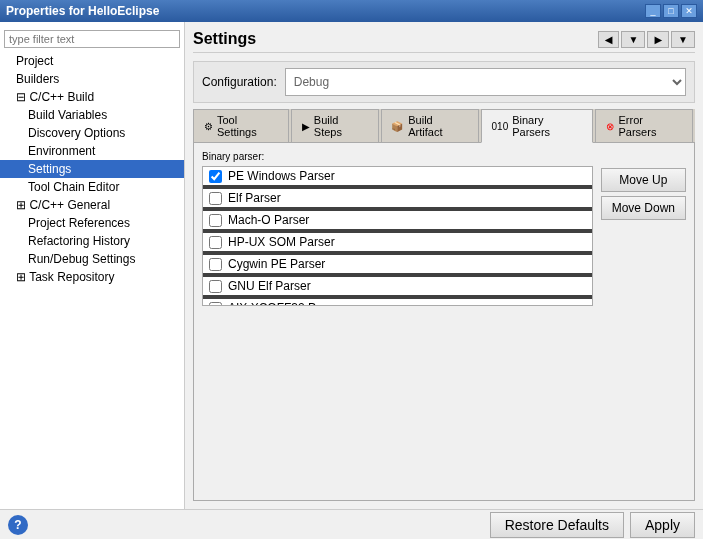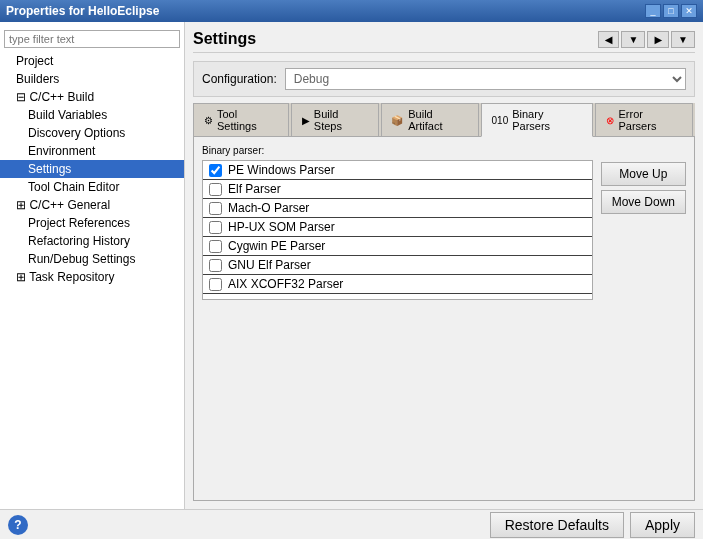--- a/index.html
+++ b/index.html
@@ -126,21 +126,21 @@
       margin-right: 8px;
       font-weight: normal;
     }
     .config-select {
       flex: 1;
       padding: 2px 4px;
       border: 1px solid #aaa;
       background: white;
       font-size: 12px;
       color: #666;
-      height: 22px;
+      height: 28px;
     }
 
     
     .tabs-row {
       display: flex;
       border-bottom: 1px solid #aaa;
       margin-bottom: 0;
       background: #d4d0c8;
     }
     .tab {
@@ -193,21 +193,21 @@
       overflow-y: auto;
       height: 140px;
     }
 
     .parser-item {
       display: flex;
       align-items: center;
       padding: 2px 6px;
       cursor: pointer;
       font-size: 12px;
-      border-bottom: 1px solid #404040;
+      border-bottom: 4px solid #404040;
     }
     .parser-item input[type="checkbox"] {
       margin-right: 6px;
     }
 
     .parsers-buttons {
       display: flex;
       flex-direction: column;
       gap: 4px;
       padding-top: 2px;

